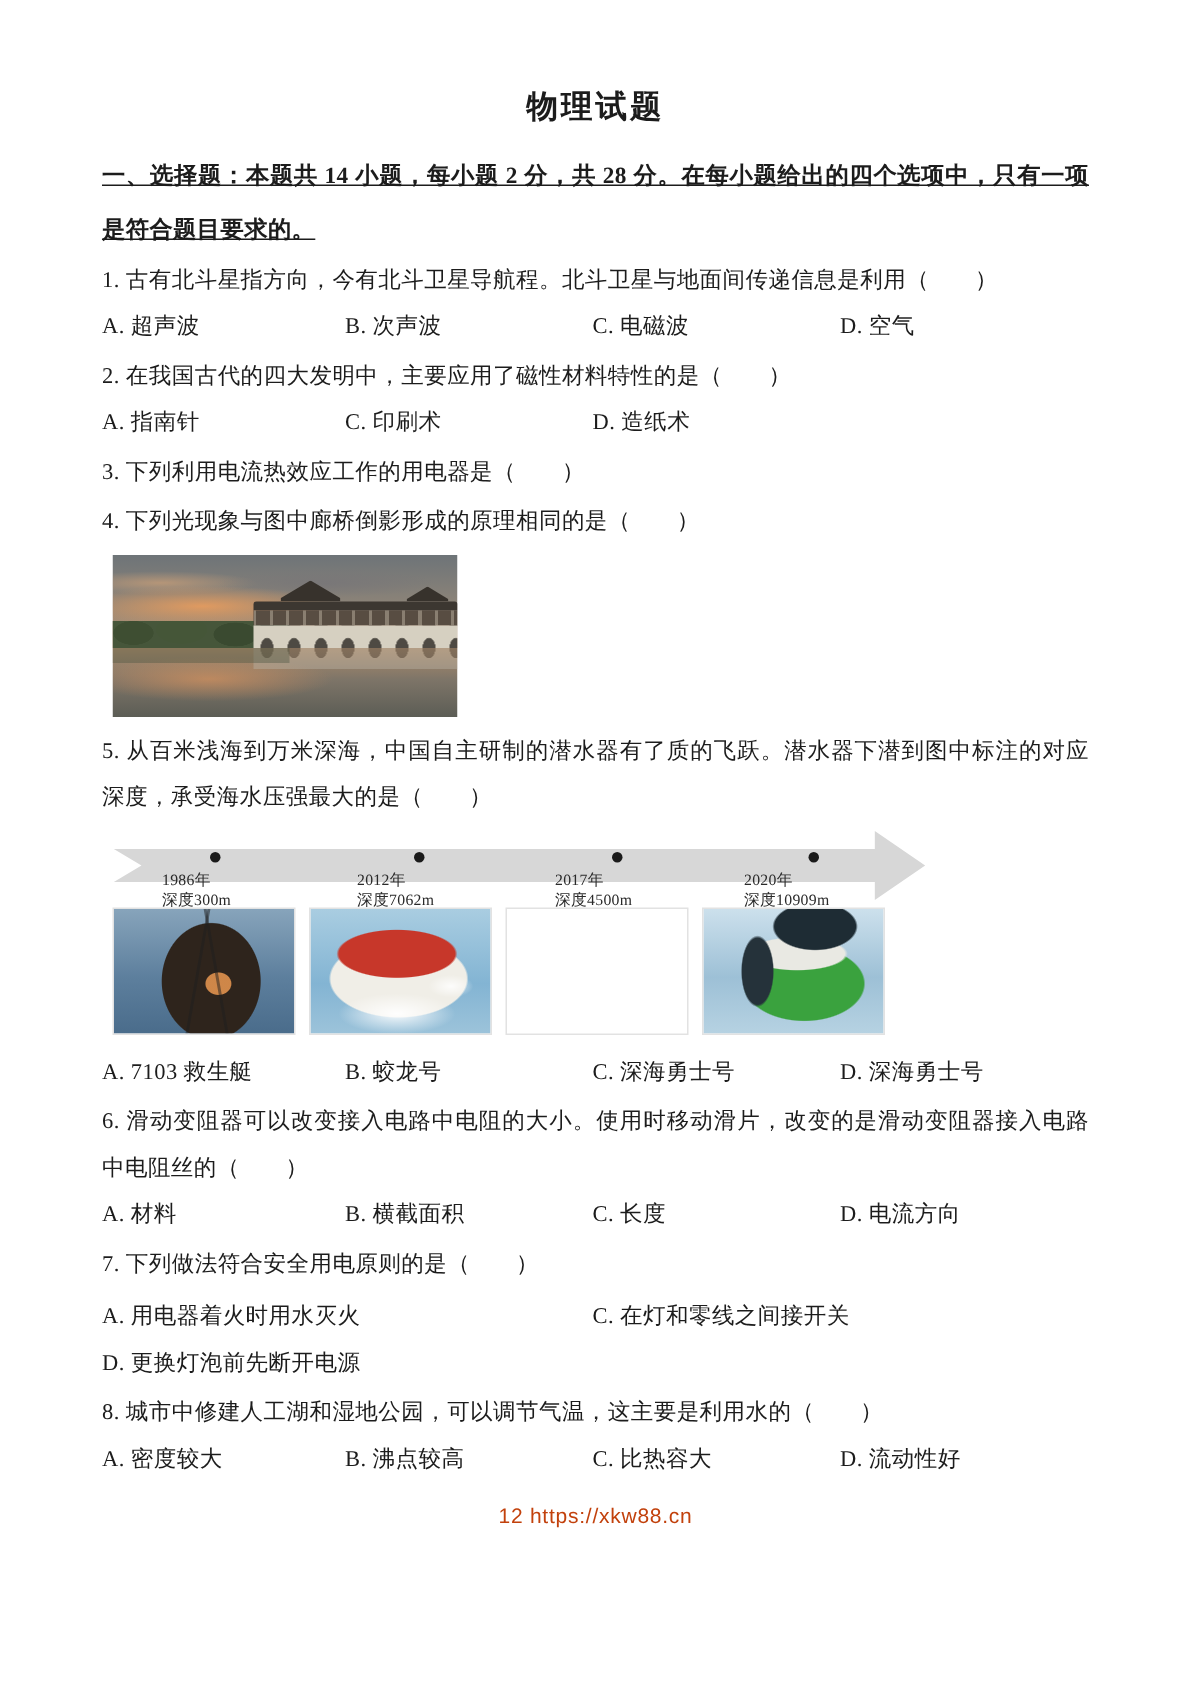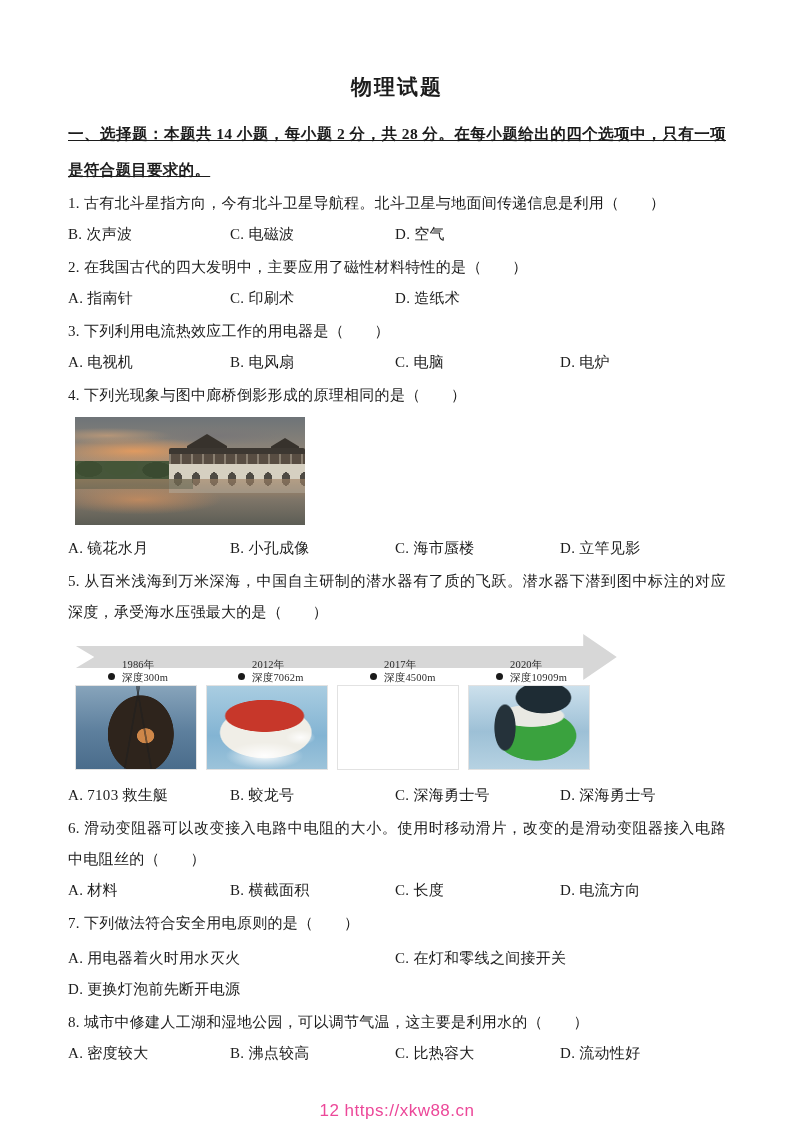--- a/index.html
+++ b/index.html
@@ -1,20 +1,20 @@
 <!DOCTYPE html>
 <html><head>
 <meta charset="utf-8">
 <style>
   * { margin:0; padding:0; box-sizing:border-box; }
   html,body { background:#ffffff; }
   .page {
     position:relative; width:793px; height:1122px; margin:0 auto;
     background:#ffffff; overflow:hidden;
-    padding:72px 67px 0 68px;
+    padding:56px 67px 0 68px;
     font-family:"Liberation Serif","DejaVu Serif",serif;
     color:#1c1c1c; font-size:15px; letter-spacing:.3px;
   }
   .doc-title { text-align:center; font-size:21px; font-weight:bold; letter-spacing:2px; height:30px; line-height:30px; }
   .section-heading { margin-top:14px; font-weight:bold; font-size:15.5px; line-height:36px; text-align:justify;text-decoration:underline; }
   .q-text { line-height:31px; text-align:justify; }
   .opts { display:grid; grid-template-columns:162px 165px 165px 1fr; line-height:31px; }
   .opts-2 { display:grid; grid-template-columns:327px 1fr; line-height:31px; margin-top:4px; }
   .opt { white-space:nowrap; }
 
@@ -50,21 +50,21 @@
   .b-reflect { position:absolute; left:94px; right:0; top:62px; height:14px; opacity:.45; background-color:#b8b2a4;
     background-image:radial-gradient(ellipse 7px 11px at 9px 0px, #4e4a43 60%, rgba(0,0,0,0) 63%);
     background-size:18px 14px; background-repeat:repeat-x; }
   .b-treeref { position:absolute; left:0; top:62px; width:118px; height:10px; background:#4c5542; opacity:.4; }
 
   
   .fig-sub { margin:4px 0 10px 0; }
   .tl { position:relative; width:658px; height:50px; }
   .tl-arrow { position:absolute; inset:0; background:#d7d7d7;
     clip-path:polygon(1.2% 28%, 78.3% 28%, 78.3% 4%, 83.4% 50%, 78.3% 96%, 78.3% 72%, 1.2% 72%, 4% 50%); }
-  .tl-item { position:absolute; top:20px; display:flex; align-items:center; }
+  .tl-item { position:absolute; top:0; display:flex; align-items:flex-end;flex-direction:column; }
   .tl-dot { width:7px; height:7px; border-radius:50%; background:#1a1a1a; margin:16px 7px 0 0; flex:none; }
   .tl-txt { font-size:10.5px; line-height:13px; color:#2a2a2a; letter-spacing:.2px; padding-top:6px;
     font-family:"Liberation Serif","DejaVu Serif",serif; }
   .subs { display:flex; gap:9px; margin:3px 0 0 7px; }
   .sub { width:122px; height:85px; flex:none; border:1px solid #e2e2e2; }
   .sub-1 { background:
       linear-gradient(100deg, rgba(0,0,0,0) 46%, rgba(30,30,30,.5) 46.5%, rgba(30,30,30,.5) 47.5%, rgba(0,0,0,0) 48%),
       linear-gradient(80deg, rgba(0,0,0,0) 55%, rgba(30,30,30,.5) 55.5%, rgba(30,30,30,.5) 56.5%, rgba(0,0,0,0) 57%),
       radial-gradient(15px 13px at 58% 60%, rgba(215,140,75,.95) 55%, rgba(215,140,75,0) 60%),
       radial-gradient(34px 40px at 54% 58%, #2e241c 96%, rgba(0,0,0,0) 98%),
@@ -83,83 +83,72 @@
       radial-gradient(46px 21px at 53% 64%, #ebe7de 94%, rgba(0,0,0,0) 97%),
       linear-gradient(180deg,#60償 0%, #000 0%),
       linear-gradient(180deg,#6089ad 0%, #3f6990 70%, #59747f 100%); }
   .sub-4 { background:
       radial-gradient(30px 17px at 62% 14%, #1e2c34 90%, rgba(0,0,0,0) 95%),
       radial-gradient(12px 26px at 30% 50%, #25323a 85%, rgba(0,0,0,0) 92%),
       radial-gradient(36px 12px at 52% 36%, #e9e9e3 88%, rgba(0,0,0,0) 94%),
       radial-gradient(42px 26px at 56% 60%, #3aa23e 94%, rgba(0,0,0,0) 97%),
       linear-gradient(180deg,#cce0ec 0%, #9dc0d6 55%, #b6d2e2 100%); }
 
-  .footer { margin-top:32px; text-align:center;
+  .footer { margin-top:13px; text-align:center;
     font-family:"Liberation Sans","DejaVu Sans",sans-serif;
-    font-size:17px; color:#ec4899; letter-spacing:.5px; }
+    font-size:14px; color:#c2410c; letter-spacing:.5px; }
 
   .mt2 { margin-top:2px; }
 </style>
 </head>
 <body>
 
 <div class="page">
 
   <div class="doc-title">物理试题</div>
 
   <p class="section-heading">一、选择题：本题共 14 小题，每小题 2 分，共 28 分。在每小题给出的四个选项中，只有一项是符合题目要求的。</p>
 
   <div>
     <p class="q-text">1. 古有北斗星指方向，今有北斗卫星导航程。北斗卫星与地面间传递信息是利用（　　）</p>
     <div class="opts">
+      <span class="opt">A. 超声波</span>
       <span class="opt">B. 次声波</span>
       <span class="opt">C. 电磁波</span>
       <span class="opt">D. 空气</span>
     </div>
   </div>
 
   <div class="mt2">
     <p class="q-text">2. 在我国古代的四大发明中，主要应用了磁性材料特性的是（　　）</p>
     <div class="opts">
       <span class="opt">A. 指南针</span>
       <span class="opt">C. 印刷术</span>
       <span class="opt">D. 造纸术</span>
     </div>
   </div>
 
   <div class="mt2">
     <p class="q-text">3. 下列利用电流热效应工作的用电器是（　　）</p>
-    <div class="opts">
-      <span class="opt">A. 电视机</span>
-      <span class="opt">B. 电风扇</span>
-      <span class="opt">C. 电脑</span>
-      <span class="opt">D. 电炉</span>
-    </div>
   </div>
 
   <div class="mt2">
     <p class="q-text">4. 下列光现象与图中廊桥倒影形成的原理相同的是（　　）</p>
     <div class="fig-bridge">
       <div class="b-sky"></div>
       <div class="b-trees"></div>
       <div class="b-roof"></div>
       <div class="b-corridor"></div>
       <div class="b-arcade"></div>
       <div class="b-pav1"></div>
       <div class="b-pav2"></div>
       <div class="b-water"></div>
       <div class="b-reflect"></div>
       <div class="b-treeref"></div>
     </div>
-    <div class="opts">
-      <span class="opt">A. 镜花水月</span>
-      <span class="opt">B. 小孔成像</span>
-      <span class="opt">C. 海市蜃楼</span>
-      <span class="opt">D. 立竿见影</span>
-    </div>
   </div>
 
   <div class="mt2">
     <p class="q-text">5. 从百米浅海到万米深海，中国自主研制的潜水器有了质的飞跃。潜水器下潜到图中标注的对应深度，承受海水压强最大的是（　　）</p>
     <div class="fig-sub">
       <div class="tl">
         <div class="tl-arrow"></div>
         <div class="tl-item" style="left:40px">
           <span class="tl-dot"></span>
           <span class="tl-txt"><span>1986年</span><br>

